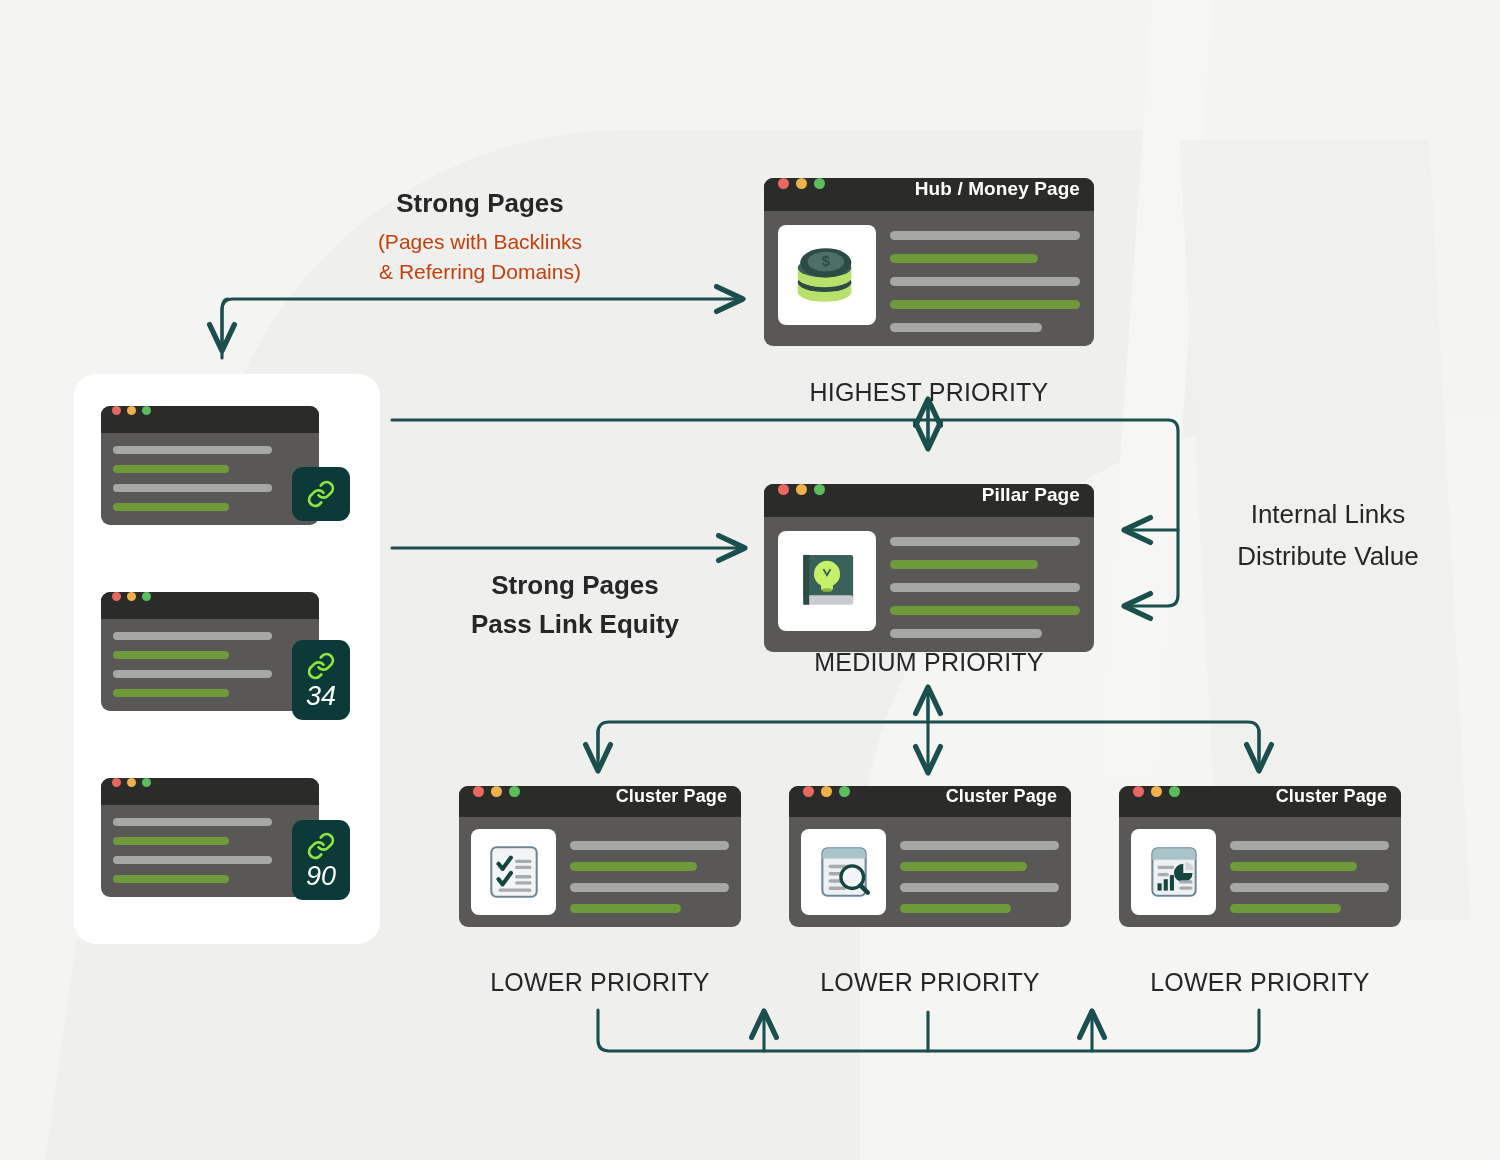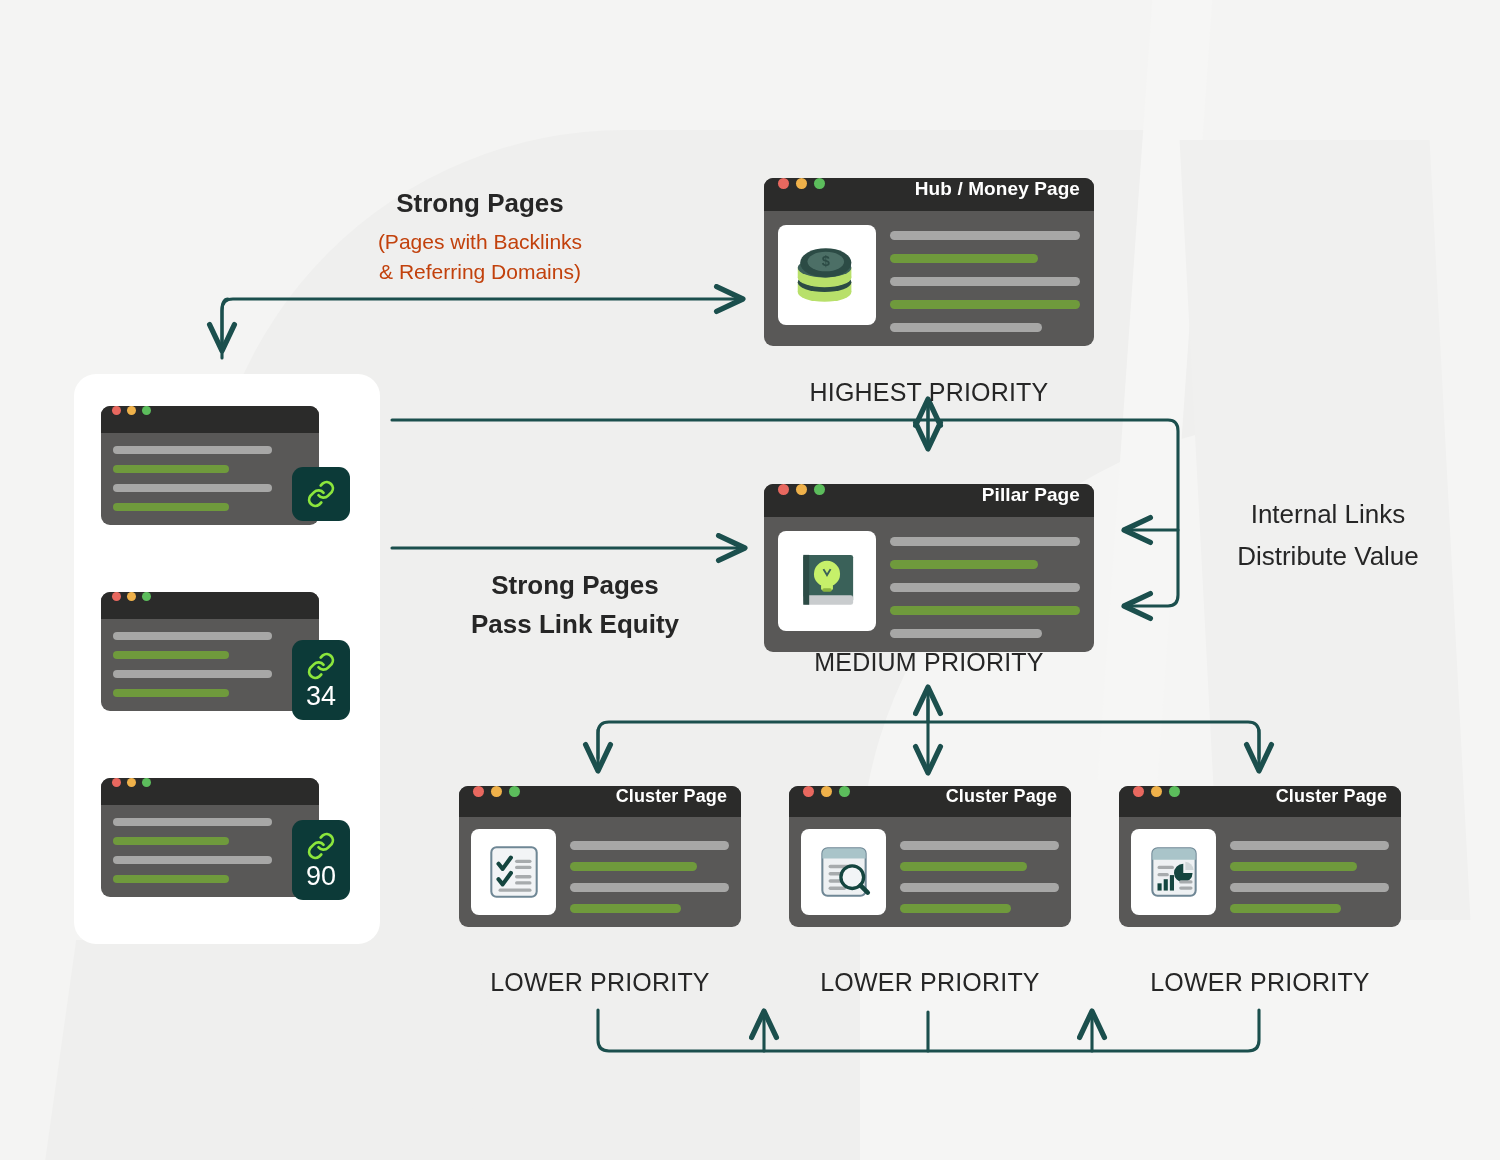--- a/index.html
+++ b/index.html
@@ -138,20 +138,21 @@
     align-items: center;
     justify-content: center;
     color: #ffffff;
   }
   .badge-num {
     font-size: 27px;
     font-weight: 500;
     line-height: 1;
     margin-top: 2px;
     color: #ffffff;
+    font-style: italic;
   }
 
   
   .lbl { position: absolute; text-align: center; }
   .lbl-strong-title {
     font-size: 26px; font-weight: bold; color: #262626;
   }
   .lbl-strong-sub {
     font-size: 21px; color: #c2410c; line-height: 1.45; margin-top: 8px;
   }

